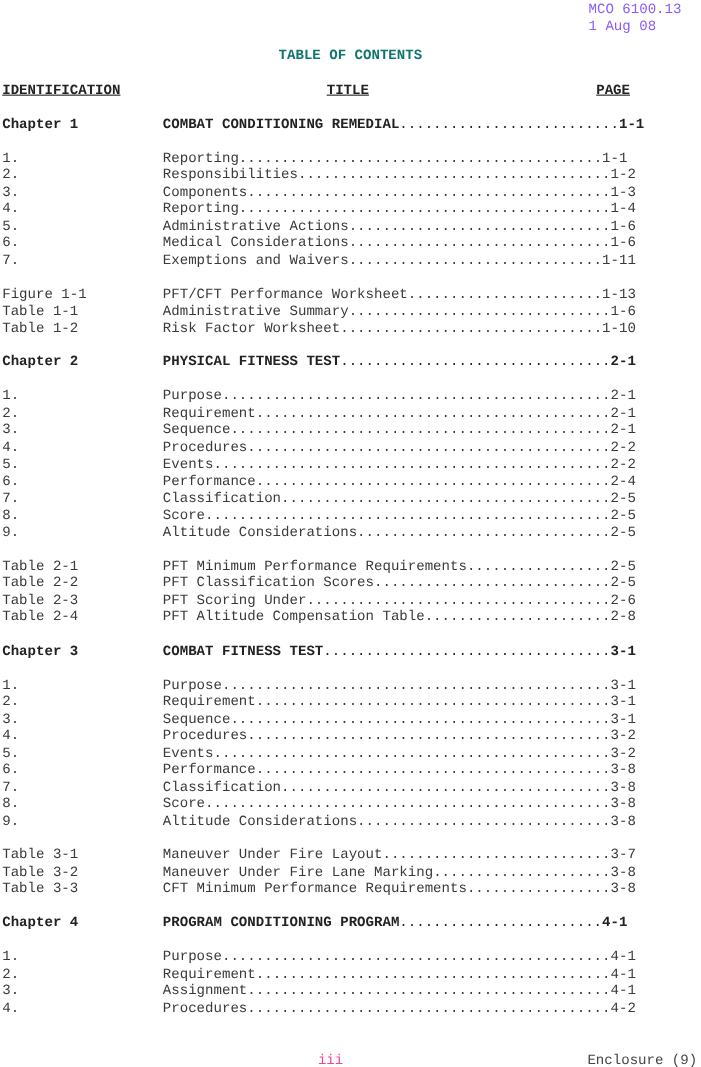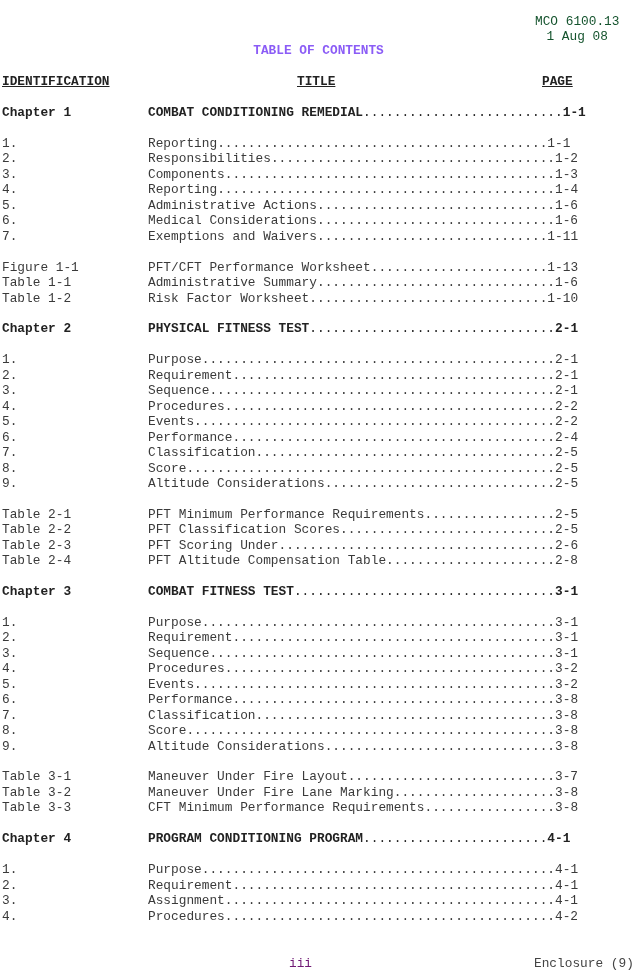--- a/index.html
+++ b/index.html
@@ -2,28 +2,28 @@
 <html><head>
 <meta charset="utf-8">
 <style>
   html, body { margin: 0; padding: 0; background: #ffffff; }
   body {
     width: 637px; height: 970px; position: relative; overflow: hidden;
     font-family: "Liberation Mono", "DejaVu Sans Mono", monospace;
     font-size: 12.8px; color: #3a3a3a;
   }
   .page { position: absolute; left: 0; top: 0; width: 637px; height: 970px; }
-  .hdr { position: absolute; left: 535px; top: 14px; line-height: 15.4px; white-space: pre; color: #14532d; text-align: center; }
-  .toc-title { position: absolute; left: 0; width: 637px; top: 43px; text-align: center; font-weight: bold; color: #8b5cf6; }
+  .hdr { position: absolute; left: 535px; top: 1px; line-height: 15.4px; white-space: pre; color: #8b5cf6; }
+  .toc-title { position: absolute; left: 0; width: 637px; top: 43px; text-align: center; font-weight: bold; color: #0f766e; }
   .colhead { position: absolute; top: 74px; font-weight: bold; text-decoration: underline; color: #222; }
   .row { position: absolute; left: 0; height: 15.4px; line-height: 15.4px; white-space: pre; }
   .row .id { position: absolute; left: 2px; }
   .row .title { position: absolute; left: 148px; }
   .row.bold { font-weight: bold; color: #222; }
-  .footer-page { position: absolute; top: 956px; left: 289px; color: #701a75; }
+  .footer-page { position: absolute; top: 956px; left: 289px; color: #ec4899; }
   .footer-encl { position: absolute; top: 956px; left: 534px; color: #444; white-space: pre; }
 </style>
 </head>
 <body>
 
 <div class="page">
   <div class="hdr"><div>MCO 6100.13</div><div>1 Aug 08</div></div>
 
   <div class="toc-title">TABLE OF CONTENTS</div>
 

